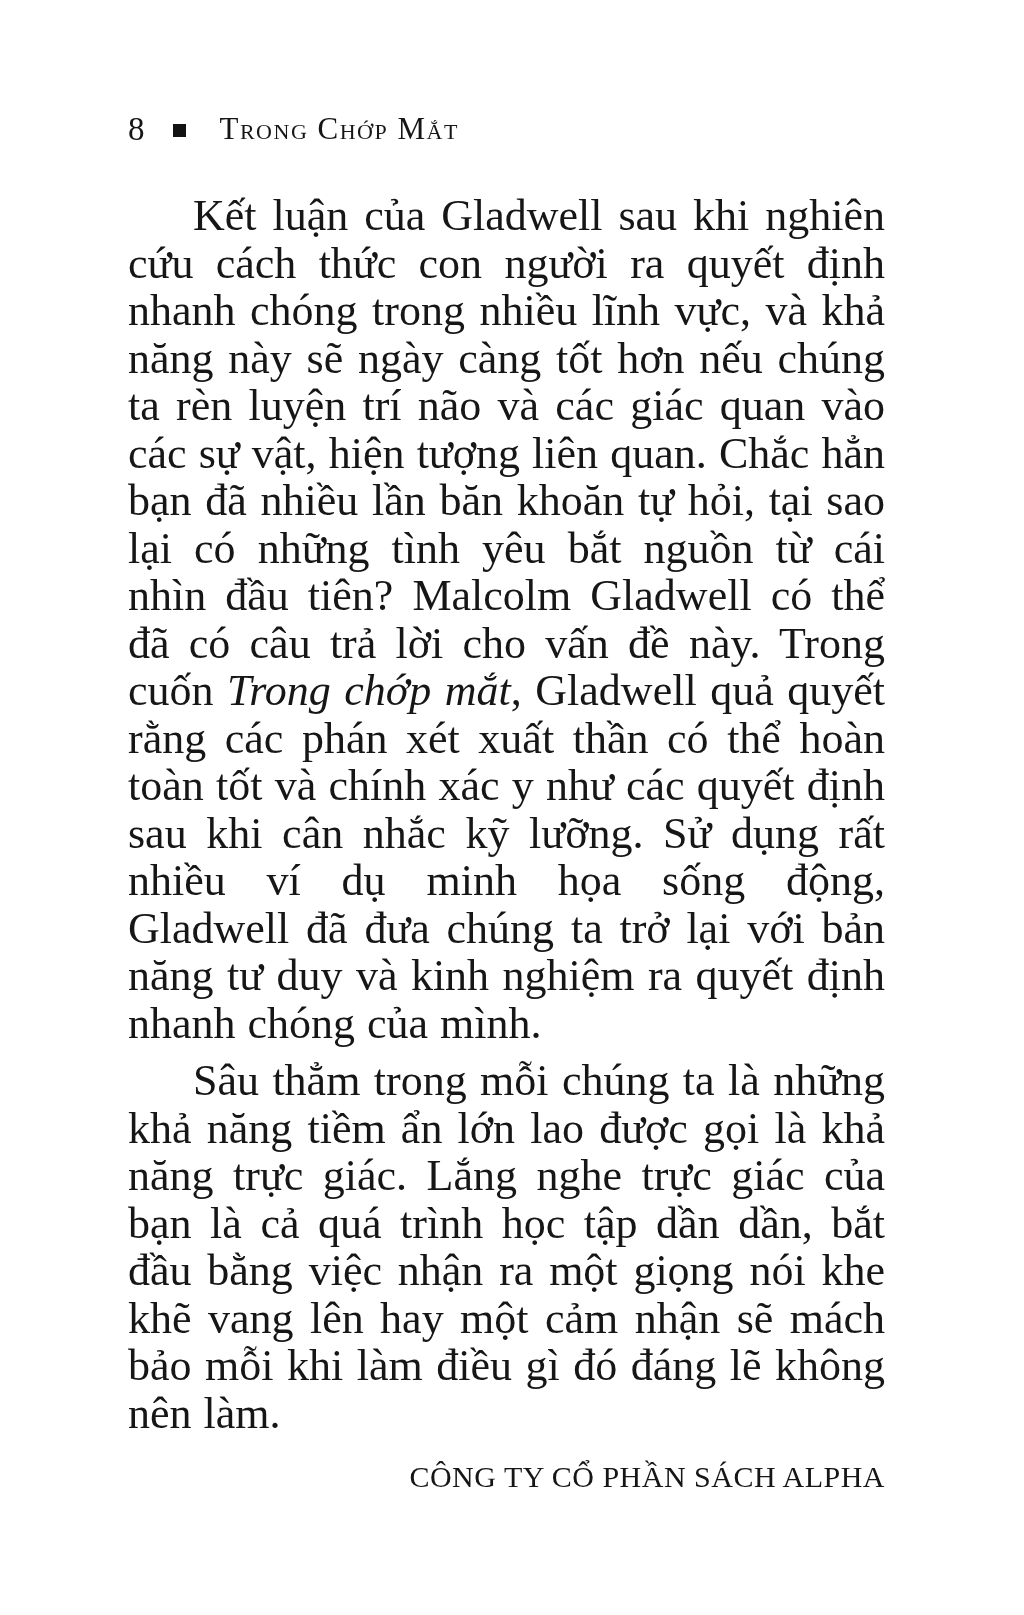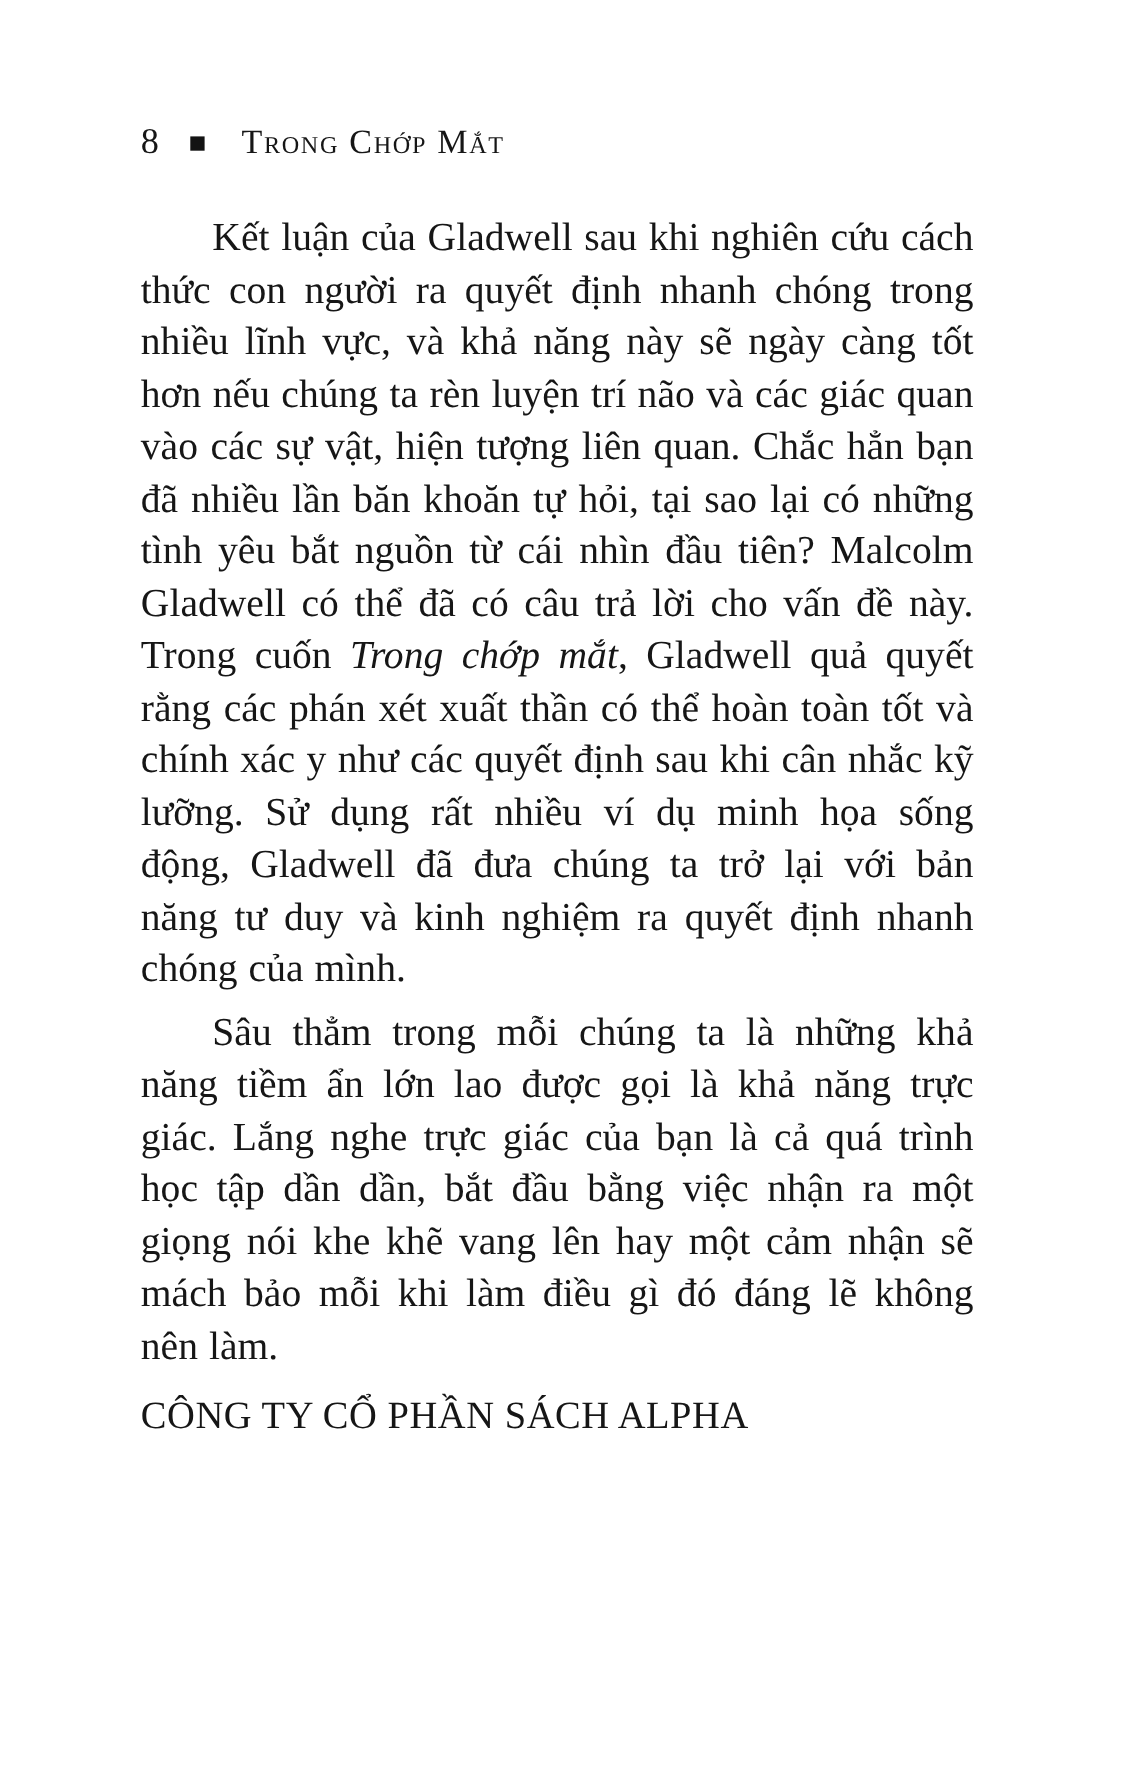--- a/index.html
+++ b/index.html
@@ -37,35 +37,35 @@
     margin-top: 2px;
   }
   .running-title {
     font-size: 31px;
     line-height: 34px;
     font-variant: small-caps;
     font-variant-caps: small-caps;
     letter-spacing: 1.5px;
   }
   .body-text p {
-    font-size: 36px;
+    font-size: 44px;
     line-height: 47.5px;
     text-align: justify;
     text-indent: 65px;
     margin: 0 0 10px 0;
     word-spacing: 1px;
   }
   .body-text p .italic {
     font-style: italic;
   }
   .signature {
     margin-top: 16px;
-    font-size: 35px;
+    font-size: 30px;
     line-height: 47px;
-    text-align: left;
+    text-align: right;
     letter-spacing: 0.5px;
     white-space: nowrap;
   }
 </style>
 </head>
 <body>
 
 <div class="page">
 
   <div class="running-header">

